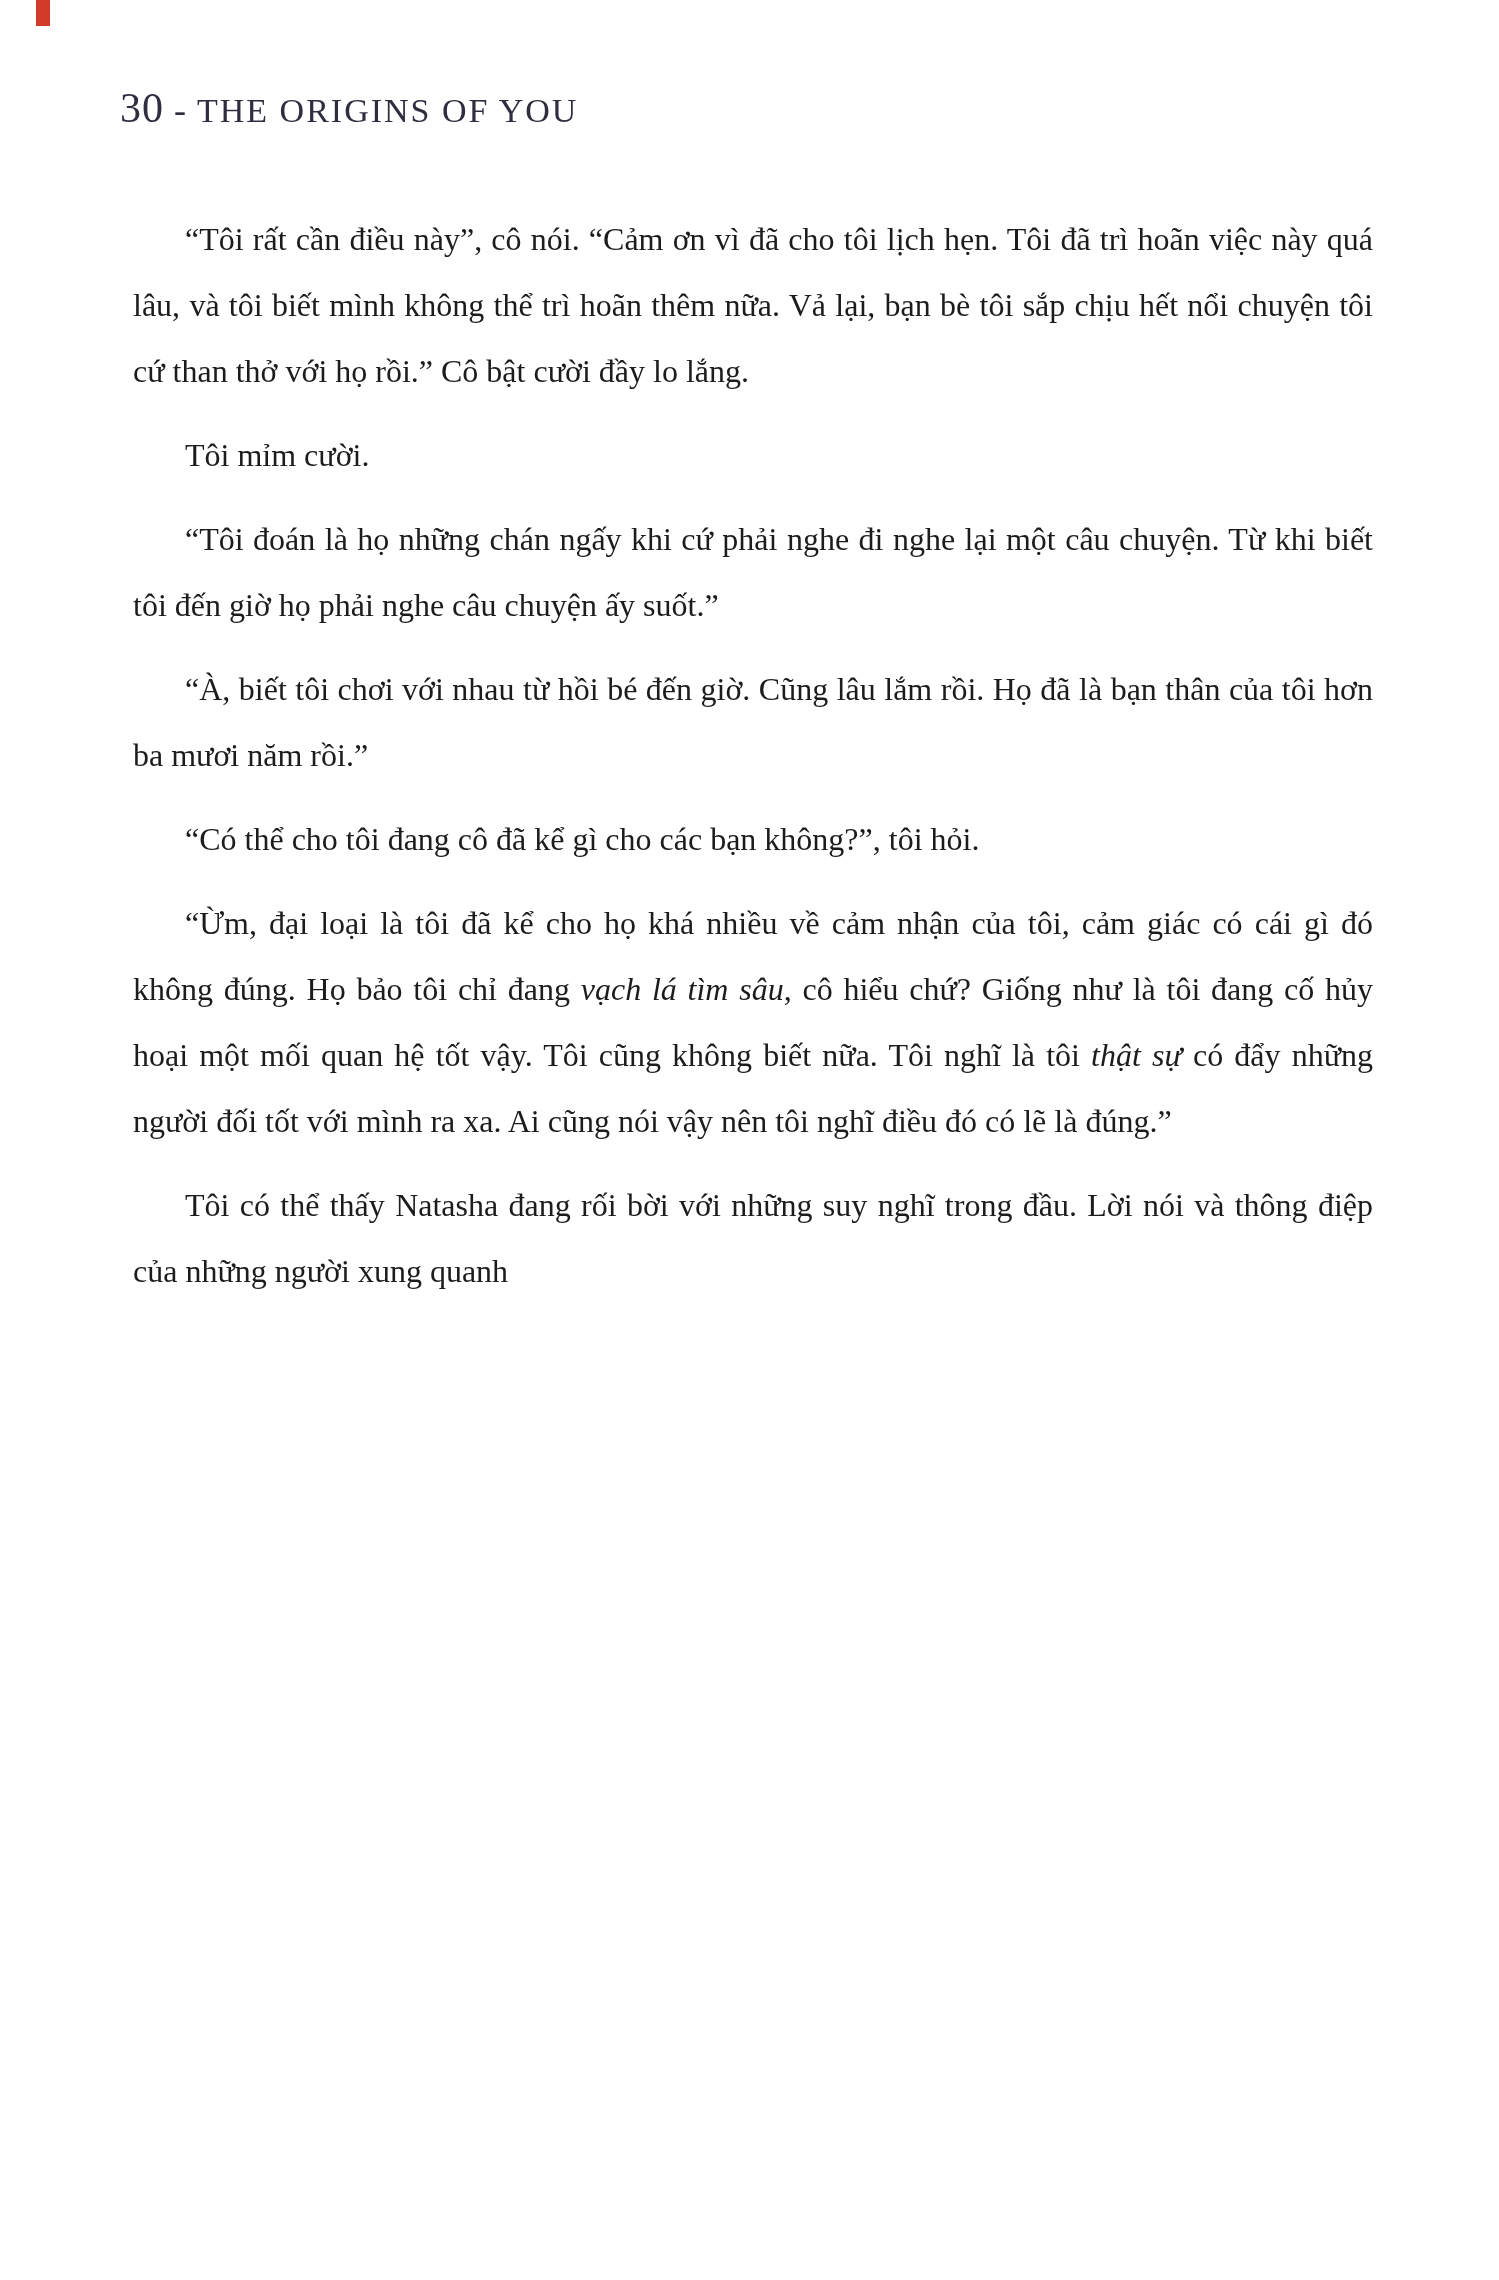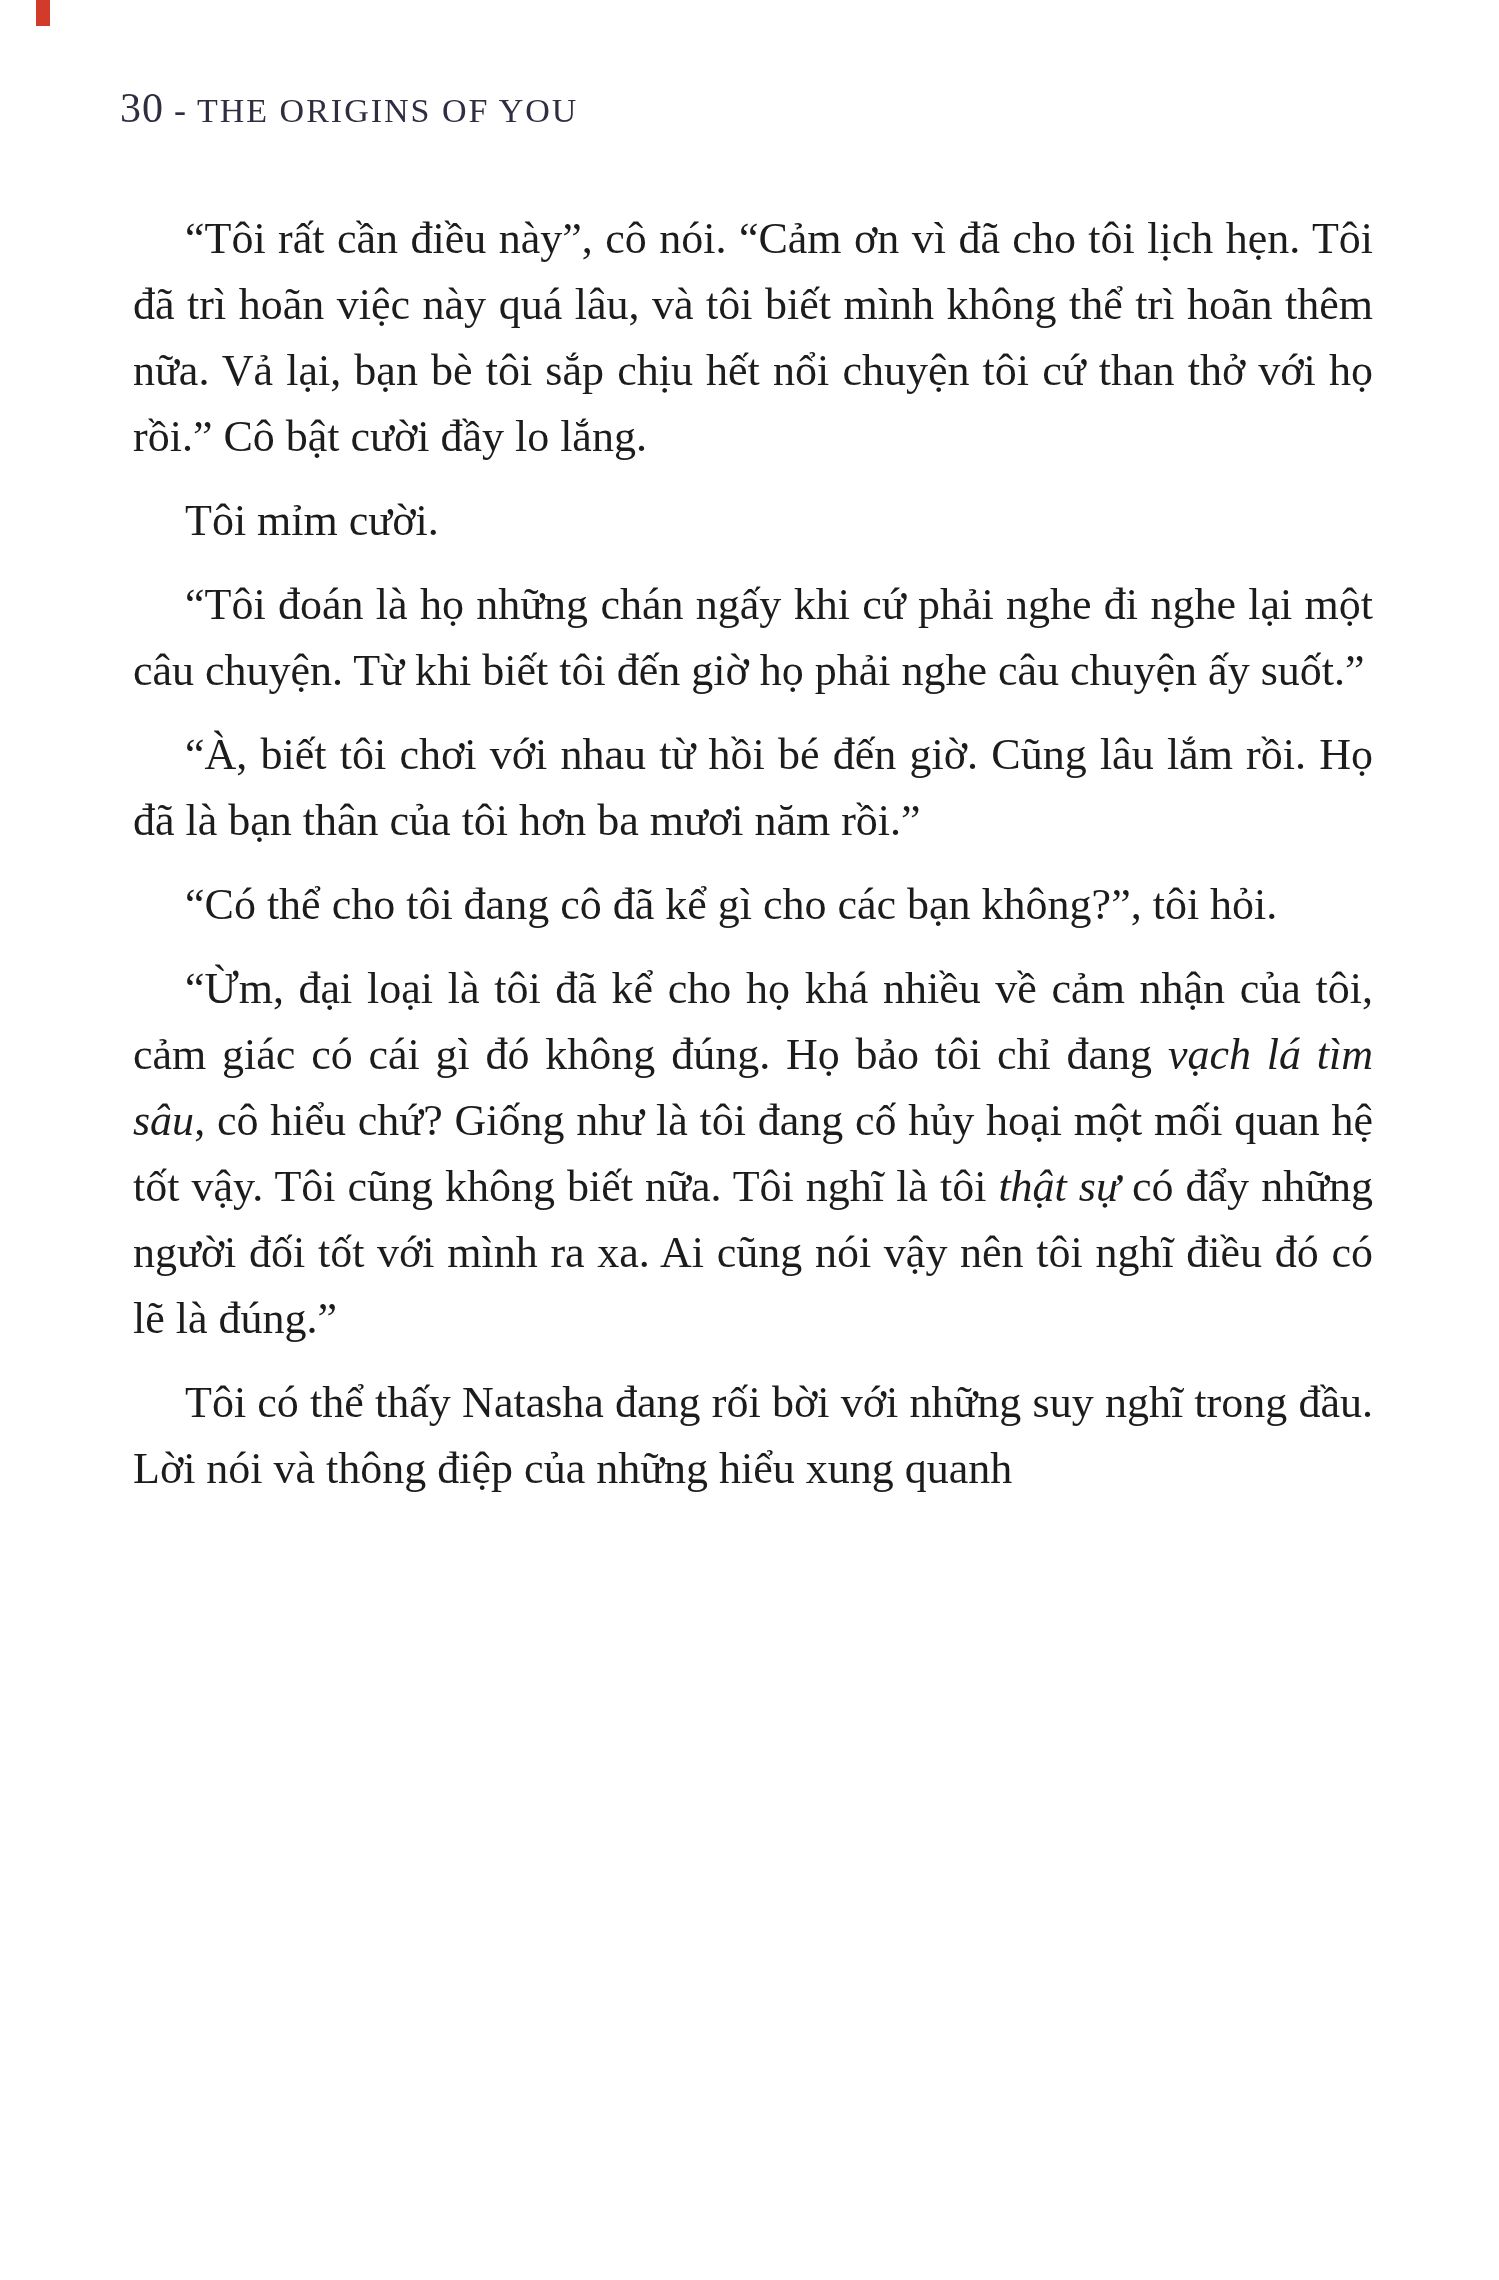--- a/index.html
+++ b/index.html
@@ -35,21 +35,21 @@
   .page-num{font-size:42px;}
   .head-sep{font-size:36px;}
   .book-title{font-size:34px;letter-spacing:2px;}
   main.body-text{
     position:absolute;
     left:133px;top:206px;
     width:1240px;
   }
   p.para{
     margin:0 0 18px 0;
-    font-size:44px;
+    font-size:32px;
     line-height:66px;
     text-align:justify;
     text-indent:52px;
     text-justify:inter-word;
   }
   p.para em{font-style:italic;}
 </style>
 </head>
 <body>
 
@@ -58,15 +58,15 @@
   <header class="running-head">
     <span class="page-num">30</span><span class="head-sep"> - </span><span class="book-title">THE ORIGINS OF YOU</span>
   </header>
   <main class="body-text">
       <p class="para"><span>“Tôi rất cần điều này”, cô nói. “Cảm ơn vì đã cho tôi lịch hẹn. Tôi đã trì hoãn việc này quá lâu, và tôi biết mình không thể trì hoãn thêm nữa. Vả lại, bạn bè tôi sắp chịu hết nổi chuyện tôi cứ than thở với họ rồi.” Cô bật cười đầy lo lắng.</span></p>
       <p class="para"><span>Tôi mỉm cười.</span></p>
       <p class="para"><span>“Tôi đoán là họ những chán ngấy khi cứ phải nghe đi nghe lại một câu chuyện. Từ khi biết tôi đến giờ họ phải nghe câu chuyện ấy suốt.”</span></p>
       <p class="para"><span>“À, biết tôi chơi với nhau từ hồi bé đến giờ. Cũng lâu lắm rồi. Họ đã là bạn thân của tôi hơn ba mươi năm rồi.”</span></p>
       <p class="para"><span>“Có thể cho tôi đang cô đã kể gì cho các bạn không?”, tôi hỏi.</span></p>
       <p class="para"><span>“Ừm, đại loại là tôi đã kể cho họ khá nhiều về cảm nhận của tôi, cảm giác có cái gì đó không đúng. Họ bảo tôi chỉ đang </span><em>vạch lá tìm sâu</em><span>, cô hiểu chứ? Giống như là tôi đang cố hủy hoại một mối quan hệ tốt vậy. Tôi cũng không biết nữa. Tôi nghĩ là tôi </span><em>thật sự</em><span> có đẩy những người đối tốt với mình ra xa. Ai cũng nói vậy nên tôi nghĩ điều đó có lẽ là đúng.”</span></p>
-      <p class="para"><span>Tôi có thể thấy Natasha đang rối bời với những suy nghĩ trong đầu. Lời nói và thông điệp của những hiểu xung quanh</span></p>
+      <p class="para"><span>Tôi có thể thấy Natasha đang rối bời với những suy nghĩ trong đầu. Lời nói và thông điệp của những người xung quanh</span></p>
     </main>
 </div>
 
 </body></html>

